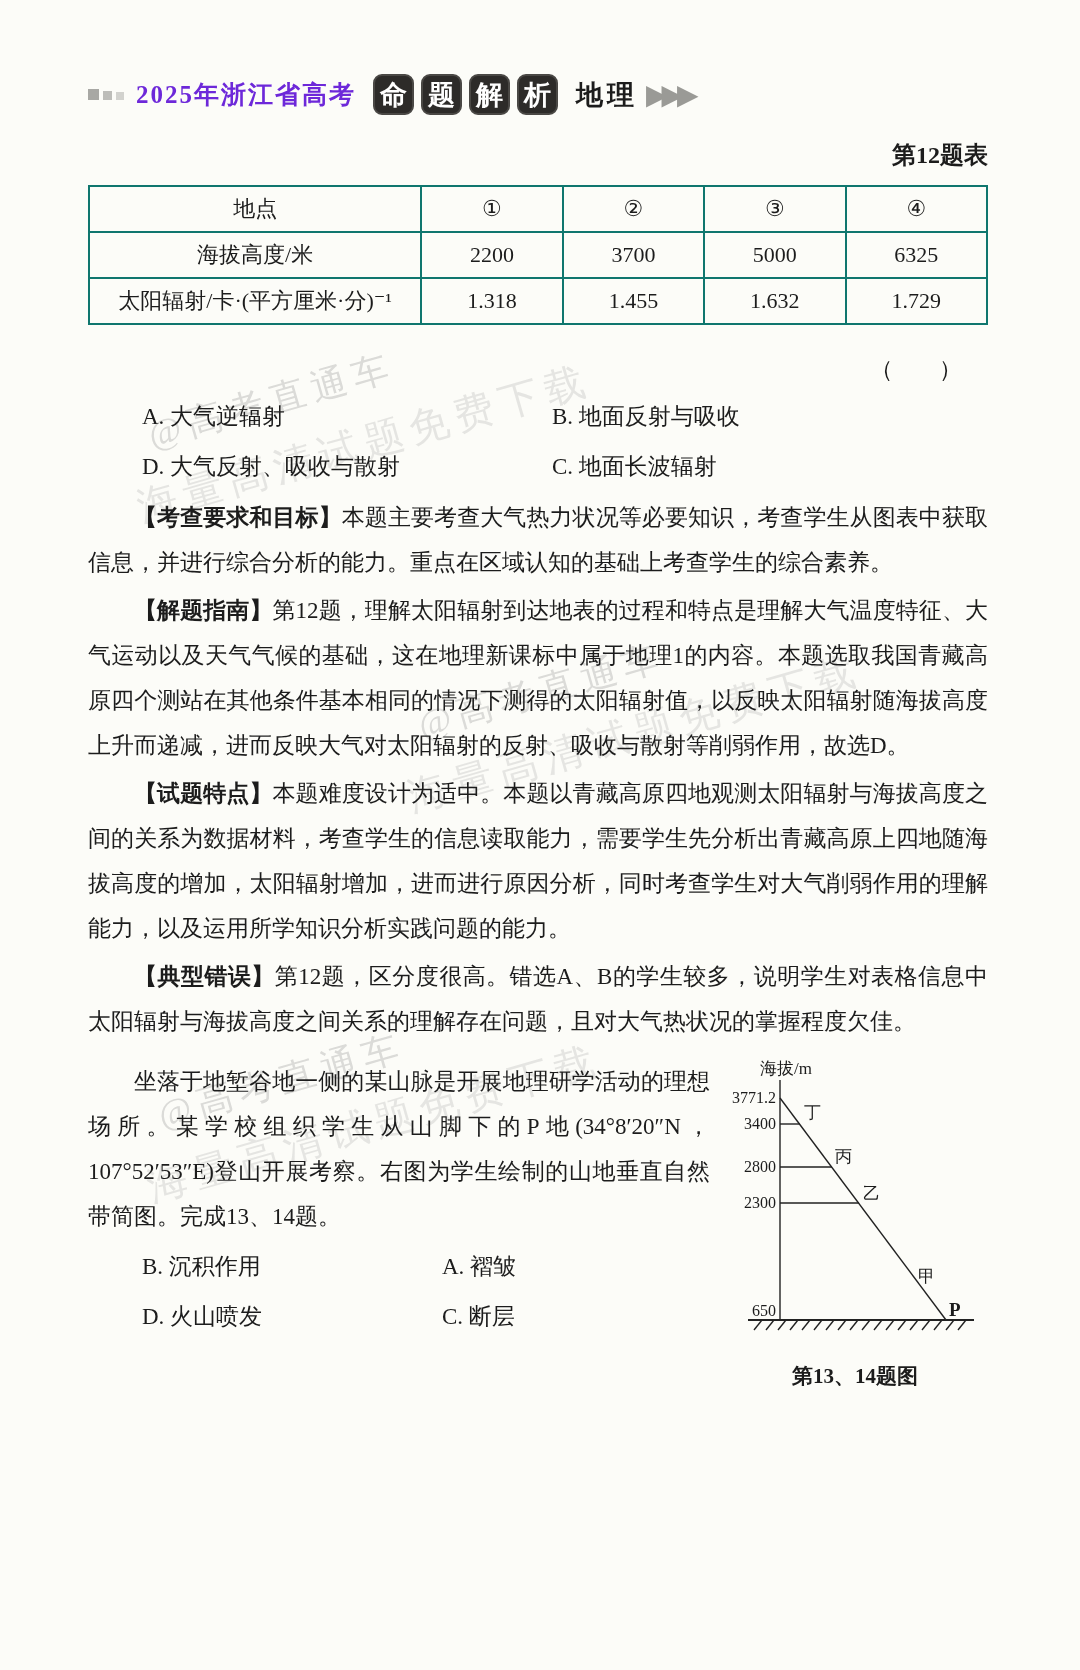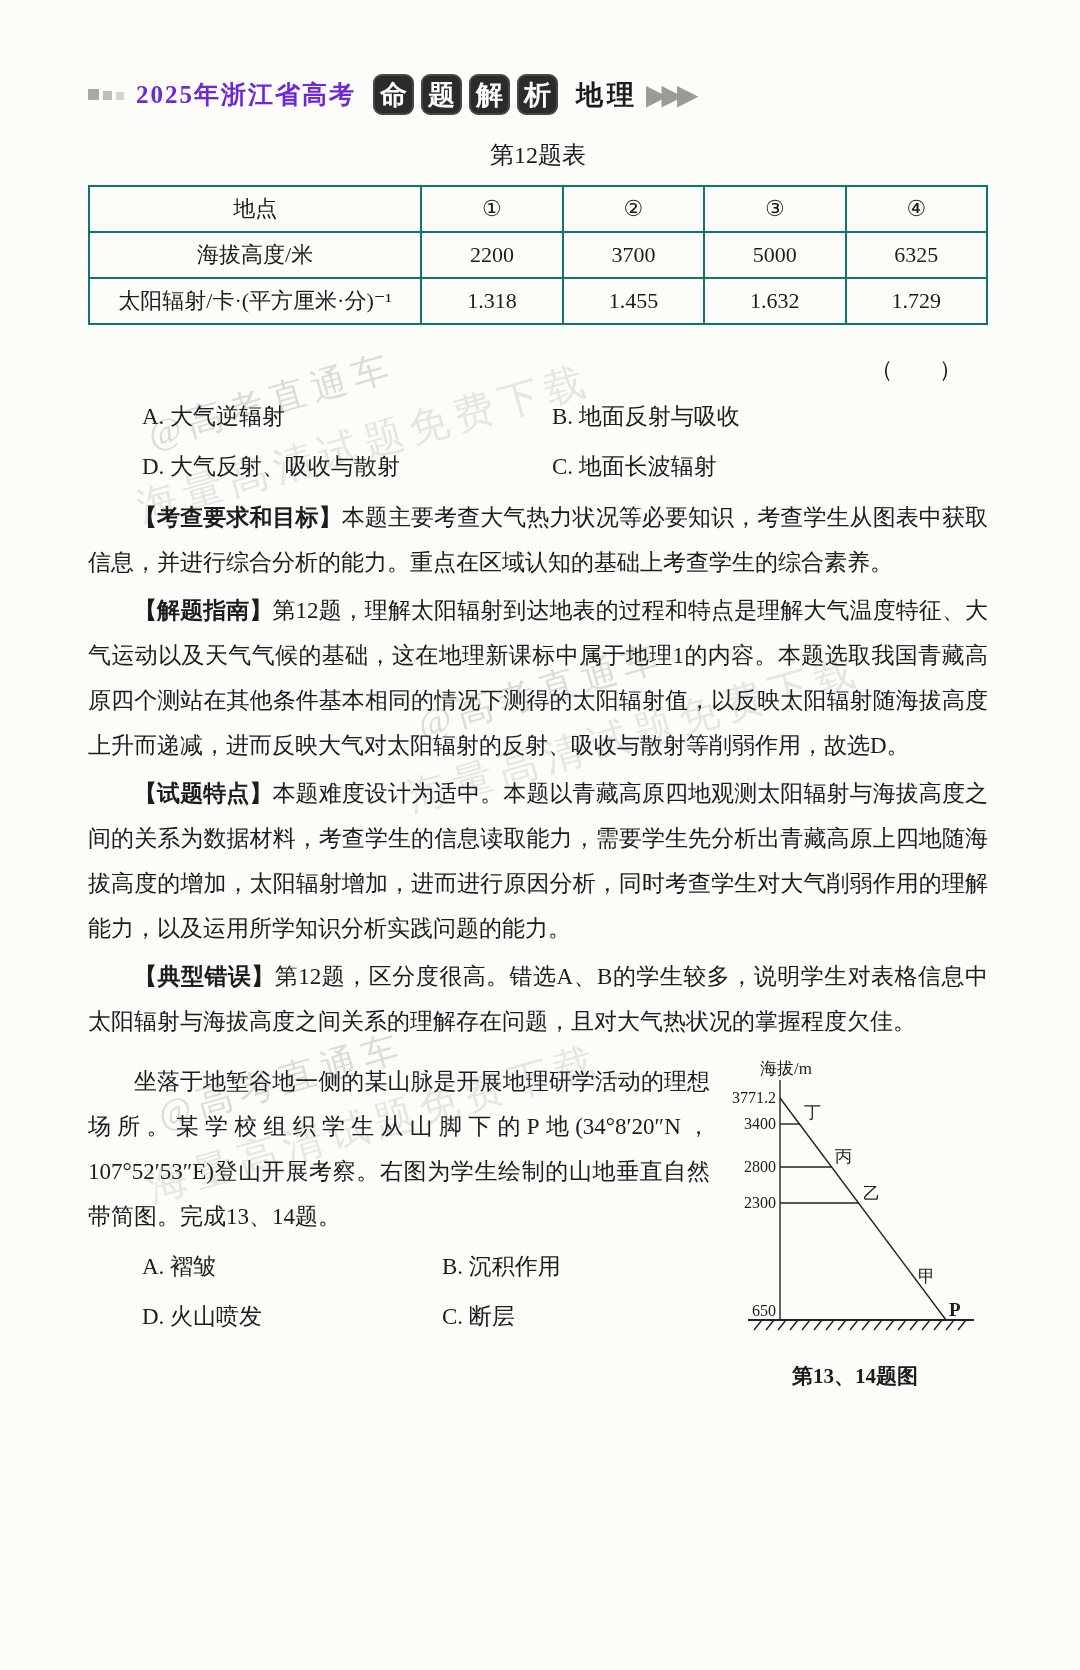--- a/index.html
+++ b/index.html
@@ -26,21 +26,21 @@
   .dots i:nth-child(3){ background:#d2d2ce; width:8px; height:8px; }
   .header-title { font-weight:bold; font-size:25px; letter-spacing:2px; color:#6d28d9; }
   .badges { display:flex; margin-left:10px; }
   .badge { display:flex; width:41px; height:41px; margin-left:7px; background:#2d2b29;
            color:#fff; border-radius:9px; align-items:center; justify-content:center;
            font-size:27px; font-weight:bold; border:2px solid #4a4845; }
   .subject { font-weight:bold; font-size:27px; margin-left:18px; letter-spacing:4px; }
   .arrows { color:#9a9a96; font-size:28px; letter-spacing:-6px; margin-left:8px; }
 
   
-  .table-title { text-align:center; font-weight:normal; font-size:24px; margin:4px 0 14px; }
+  .table-title { text-align:right; font-weight:bold; font-size:24px; margin:4px 0 14px; }
   table.data-table { width:100%; border-collapse:collapse; font-size:22px; }
   table.data-table th, table.data-table td {
     border:2px solid #0f766e; height:46px; text-align:center; font-weight:normal;
     padding:2px 6px;
   }
   table.data-table .c0 { width:37%; }
 
   
   .q-block { margin-top:22px; }
   .stem-row { display:flex; font-size:23px; line-height:45px; padding-left:46px; }
@@ -150,22 +150,22 @@
     <p class="para"><span class="sec-label">【解题指南】</span><span>第12题，理解太阳辐射到达地表的过程和特点是理解大气温度特征、大气运动以及天气气候的基础，这在地理新课标中属于地理1的内容。本题选取我国青藏高原四个测站在其他条件基本相同的情况下测得的太阳辐射值，以反映太阳辐射随海拔高度上升而递减，进而反映大气对太阳辐射的反射、吸收与散射等削弱作用，故选D。</span></p>
 
     <p class="para"><span class="sec-label">【试题特点】</span><span>本题难度设计为适中。本题以青藏高原四地观测太阳辐射与海拔高度之间的关系为数据材料，考查学生的信息读取能力，需要学生先分析出青藏高原上四地随海拔高度的增加，太阳辐射增加，进而进行原因分析，同时考查学生对大气削弱作用的理解能力，以及运用所学知识分析实践问题的能力。</span></p>
 
     <p class="para"><span class="sec-label">【典型错误】</span><span>第12题，区分度很高。错选A、B的学生较多，说明学生对表格信息中太阳辐射与海拔高度之间关系的理解存在问题，且对大气热状况的掌握程度欠佳。</span></p>
 
     <div class="bottom">
       <div class="bottom-left">
         <p class="para">坐落于地堑谷地一侧的某山脉是开展地理研学活动的理想场所。某学校组织学生从山脚下的P地(34°8′20″N，107°52′53″E)登山开展考察。右图为学生绘制的山地垂直自然带简图。完成13、14题。</p>
         <div class="options-grid q13">
+          <div>B. 沉积作用</div>
           <div>A. 褶皱</div>
-          <div>B. 沉积作用</div>
           <div>D. 火山喷发</div>
           <div>C. 断层</div>
         </div>
       </div>
 
       <div class="figure-col">
         <svg width="264" height="296" viewBox="0 0 264 296">
 
           <text class="axlabel" x="38" y="16" text-anchor="start">海拔/m</text>
           <line x1="58" y1="22" x2="58" y2="262"></line>

